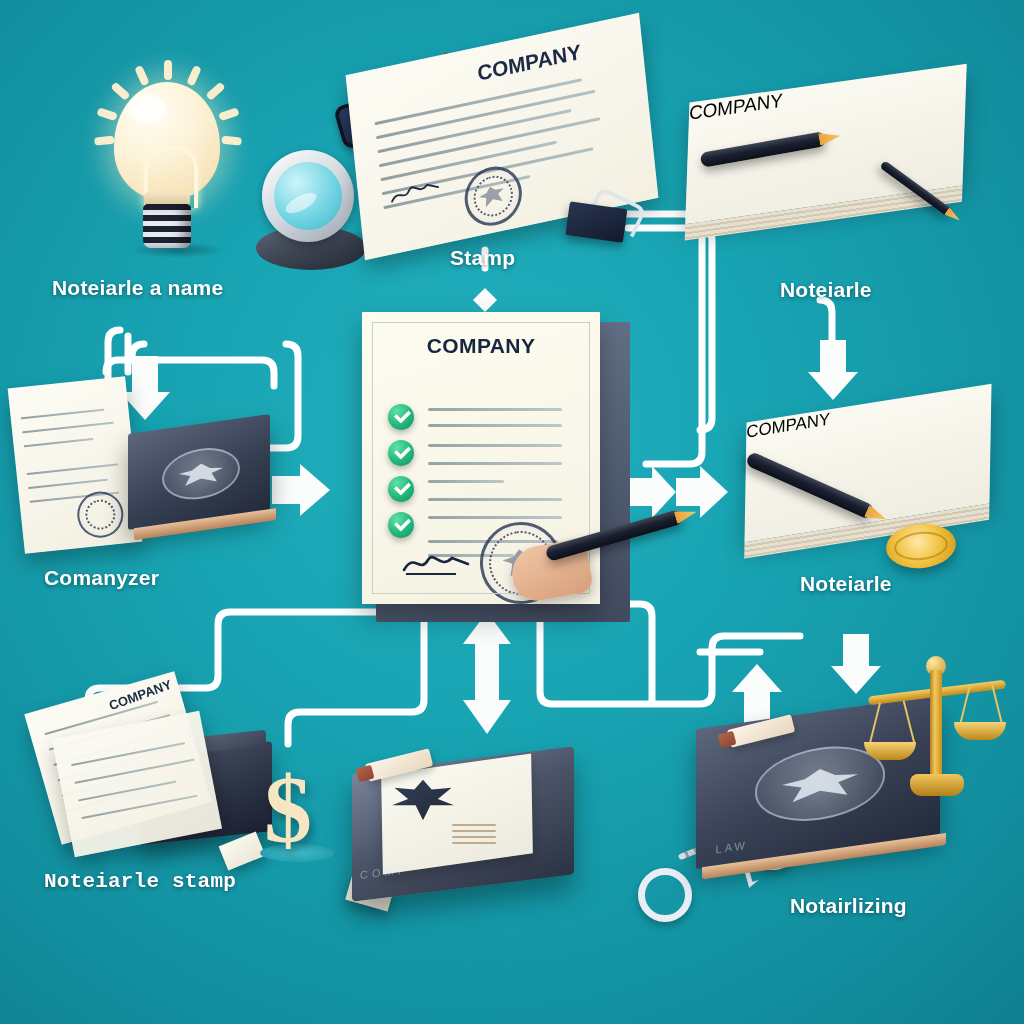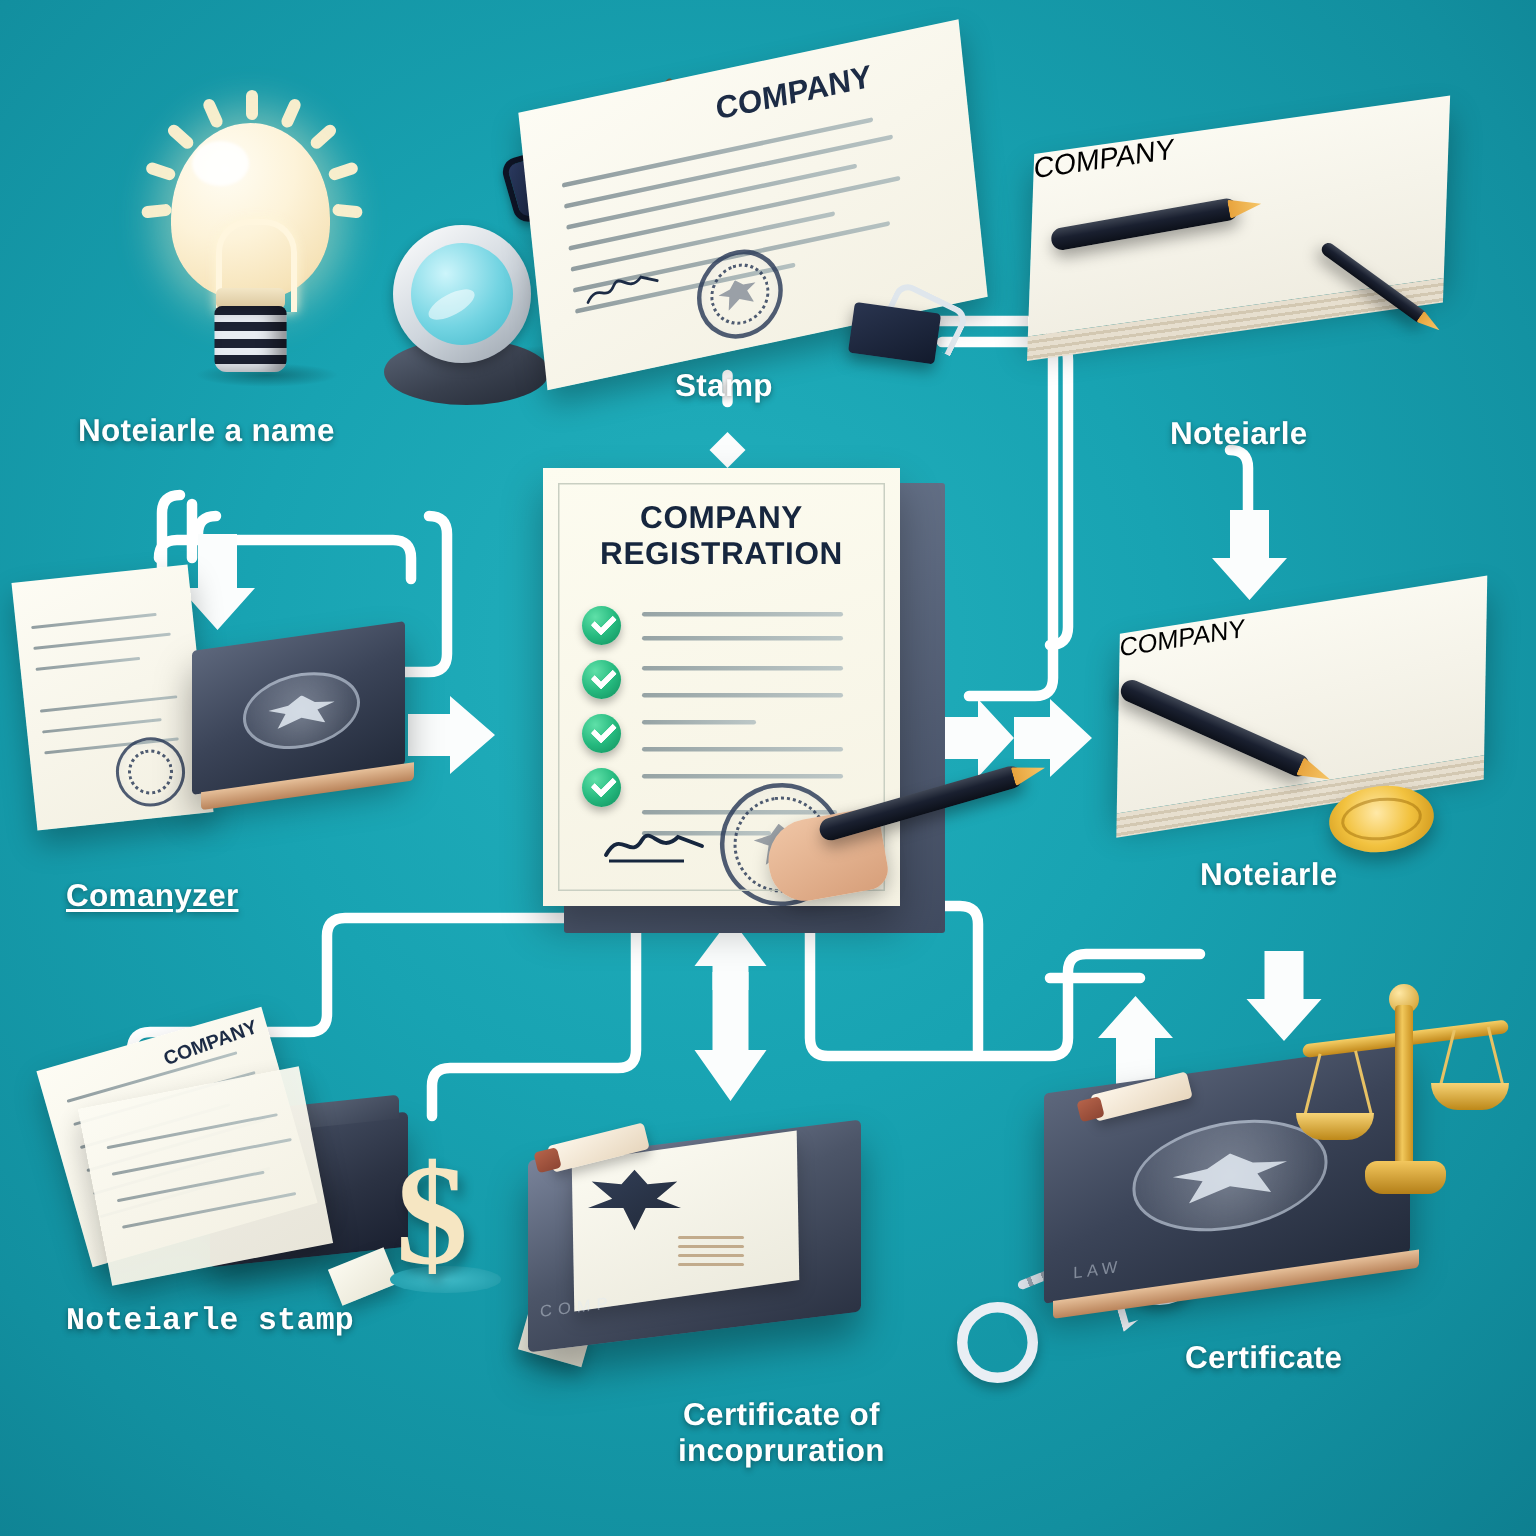--- a/index.html
+++ b/index.html
@@ -497,28 +497,27 @@
     <div class="rule" style="left:10px; top:58px; width:70px; height:2px;"></div>
     <div class="rule" style="left:10px; top:86px; width:92px; height:2px;"></div>
     <div class="rule" style="left:10px; top:100px; width:80px; height:2px;"></div>
     <div class="rule" style="left:10px; top:114px; width:90px; height:2px;"></div>
     <div class="round-stamp" style="left:56px; top:112px; width:42px; height:42px; border-width:2px;"></div>
   </div>
   <div class="node book" style="left:128px; top:424px; width:142px; height:96px; transform: skewY(-8deg);">
     <div class="pages"></div>
     <div class="emblem"></div>
   </div>
-  <div class="label" style="left:44px; top:586px;text-decoration:underline;">Comanyzer</div>
+  <div class="label" style="left:44px; top:566px;">Comanyzer</div>
 
   <div class="node main-doc">
     <div class="backing"></div>
     <div class="page">
       <div class="main-title">
         <div>COMPANY</div>
-        <div>REGISTRATION</div>
       </div>
 
       <div class="chk" style="left:26px; top:92px;"></div>
       <div class="chk" style="left:26px; top:128px;"></div>
       <div class="chk" style="left:26px; top:164px;"></div>
       <div class="chk" style="left:26px; top:200px;"></div>
 
       <div class="rule2" style="left:66px; top:96px;  width:134px;"></div>
       <div class="rule2" style="left:66px; top:112px; width:134px;"></div>
       <div class="rule2" style="left:66px; top:132px; width:134px;"></div>
@@ -584,22 +583,20 @@
     <div class="cert-eagle"></div>
     <div class="cert-lines">
         <i></i>
         <i></i>
         <i></i>
         <i></i>
       </div>
     <div class="cert-ribbon"></div>
     <div class="cert-spine">COMP</div>
   </div>
-  <div class="label" style="left:452px; top:932px; text-align:center;">Certificate of
-incopruration</div>
 
   <div class="node cuffs">
     <div class="cuff-ring cuff-a"></div>
     <div class="cuff-ring cuff-b"></div>
     <div class="cuff-chain"></div>
     <div class="cuff-key"></div>
   </div>
 
   <div class="node book" style="left:696px; top:712px; width:244px; height:140px; transform: skewY(-8deg);">
     <div class="pages"></div>
@@ -613,15 +610,15 @@
     <div class="sc-knob"></div>
     <div class="sc-post"></div>
     <div class="sc-foot"></div>
     <div class="sc-str" style="left:12px; top:56px; height:42px; transform:rotate(14deg);"></div>
     <div class="sc-str" style="left:46px; top:54px; height:44px; transform:rotate(-14deg);"></div>
     <div class="sc-str" style="left:102px; top:40px; height:38px; transform:rotate(14deg);"></div>
     <div class="sc-str" style="left:134px; top:38px; height:40px; transform:rotate(-14deg);"></div>
     <div class="sc-pan l"></div>
     <div class="sc-pan r"></div>
   </div>
-  <div class="label" style="left:790px; top:894px;">Certificate</div>
+  <div class="label" style="left:790px; top:894px;">Notairlizing</div>
 
 </div>
 
 </body></html>

